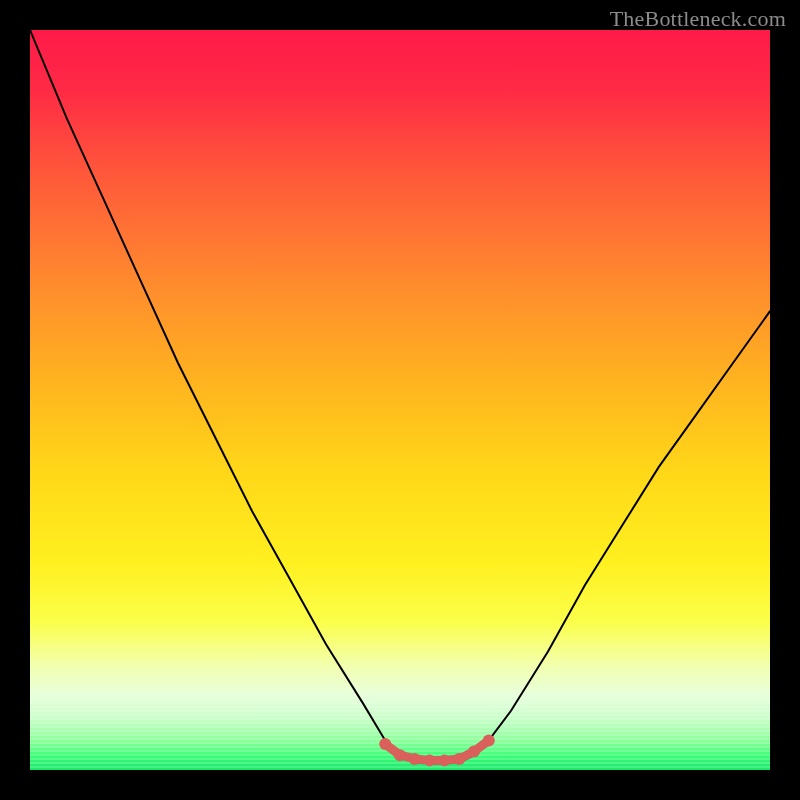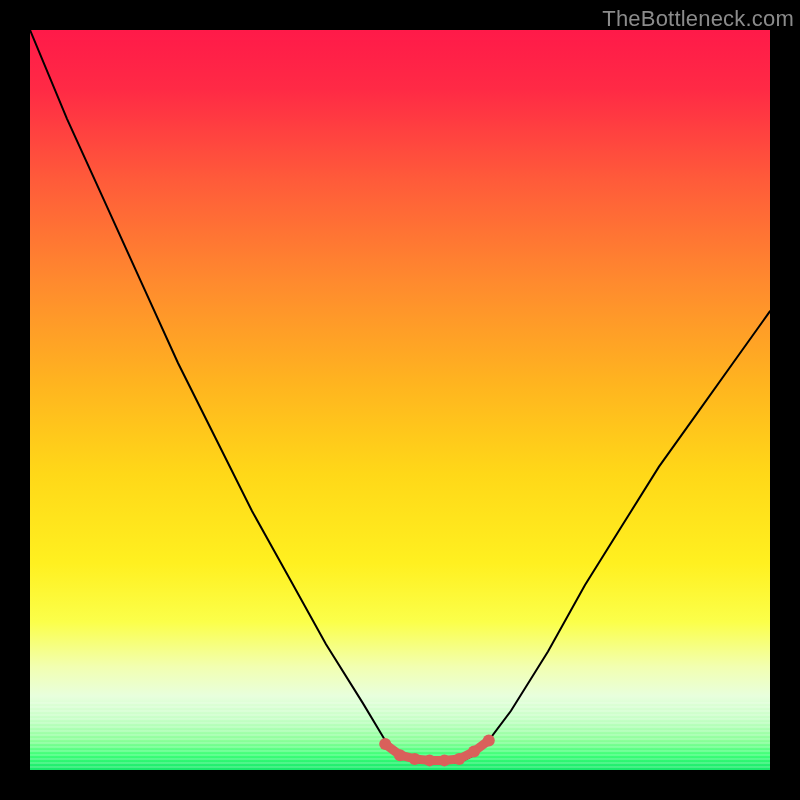--- a/index.html
+++ b/index.html
@@ -62,26 +62,27 @@
     mix-blend-mode: normal;
     pointer-events: none;
   }
   svg.curve {
     position: absolute;
     inset: 0;
   }
   .attribution {
     position: absolute;
     top: 6px;
-    right: 6px;
+    right: 14px;
     color: #8b8b8b;
     font-size: 22px;
     font-weight: 500;
     letter-spacing: 0.2px;
     user-select: none;
+    font-family: Liberation Serif, serif;
   }
 </style>
 </head>
 <body>
 
 <div class="frame">
 
   <div class="plot-area">
     <div class="gradient"></div>
     <div class="green-stripes"></div>

